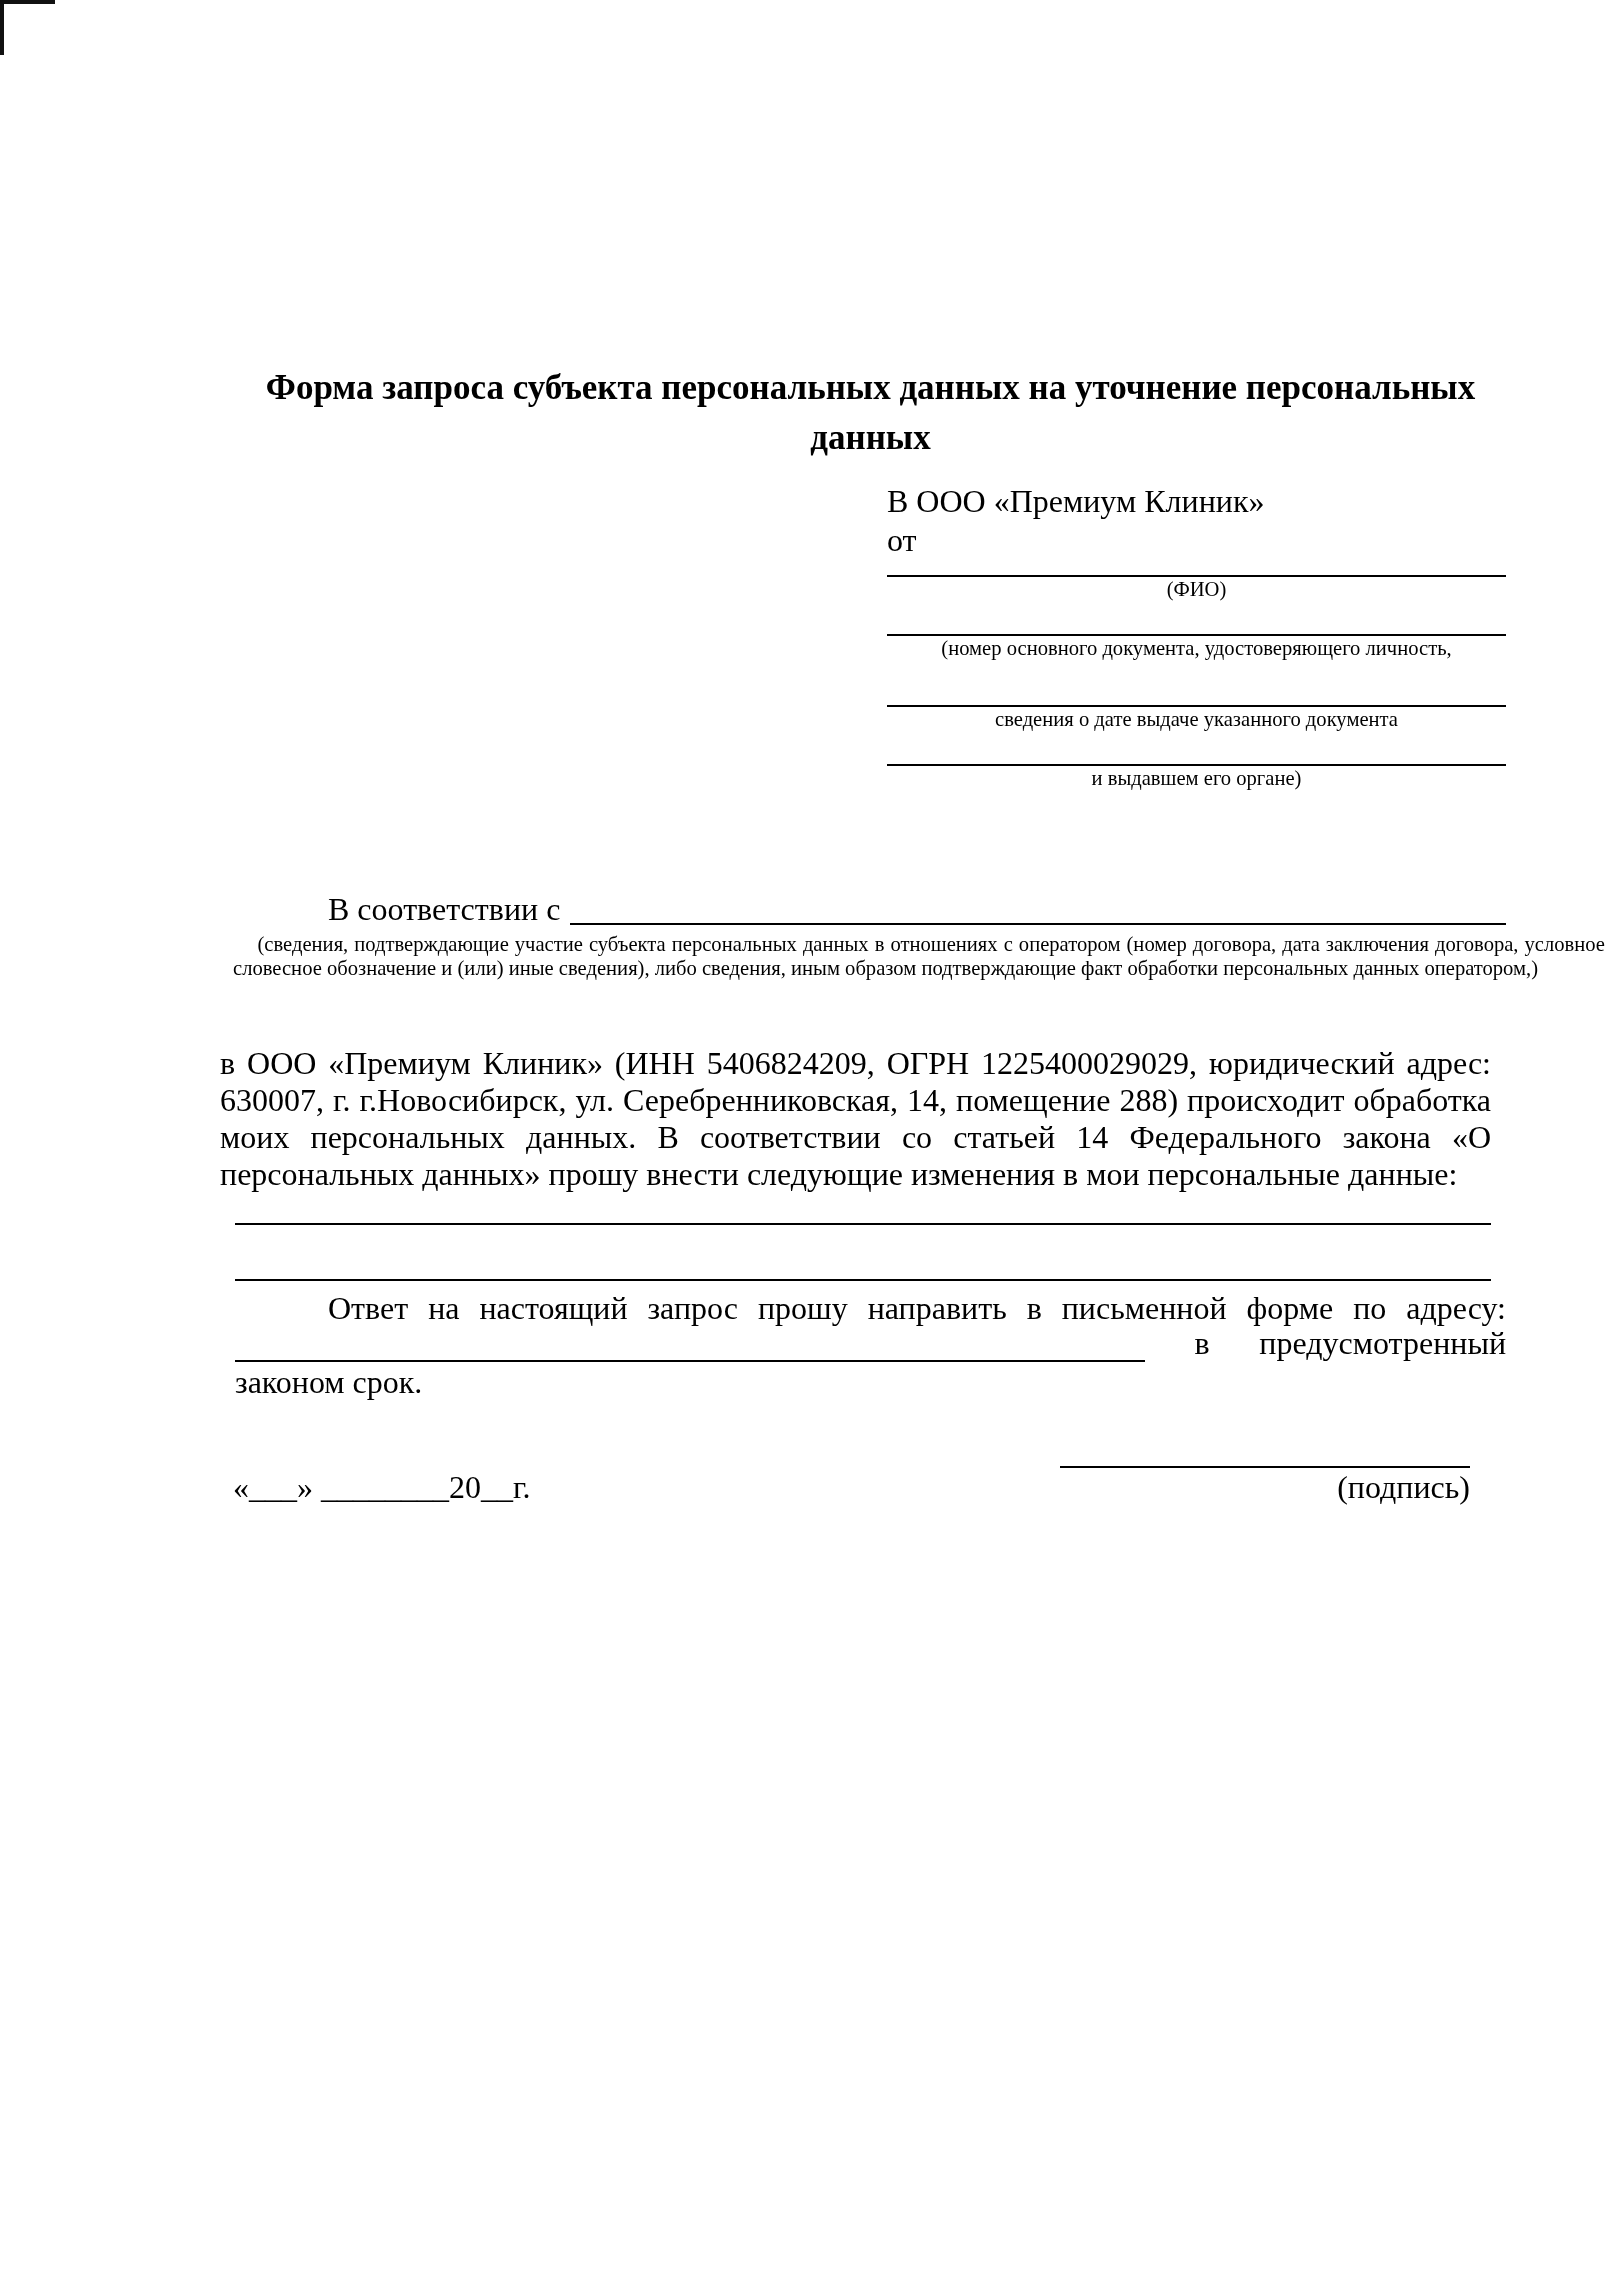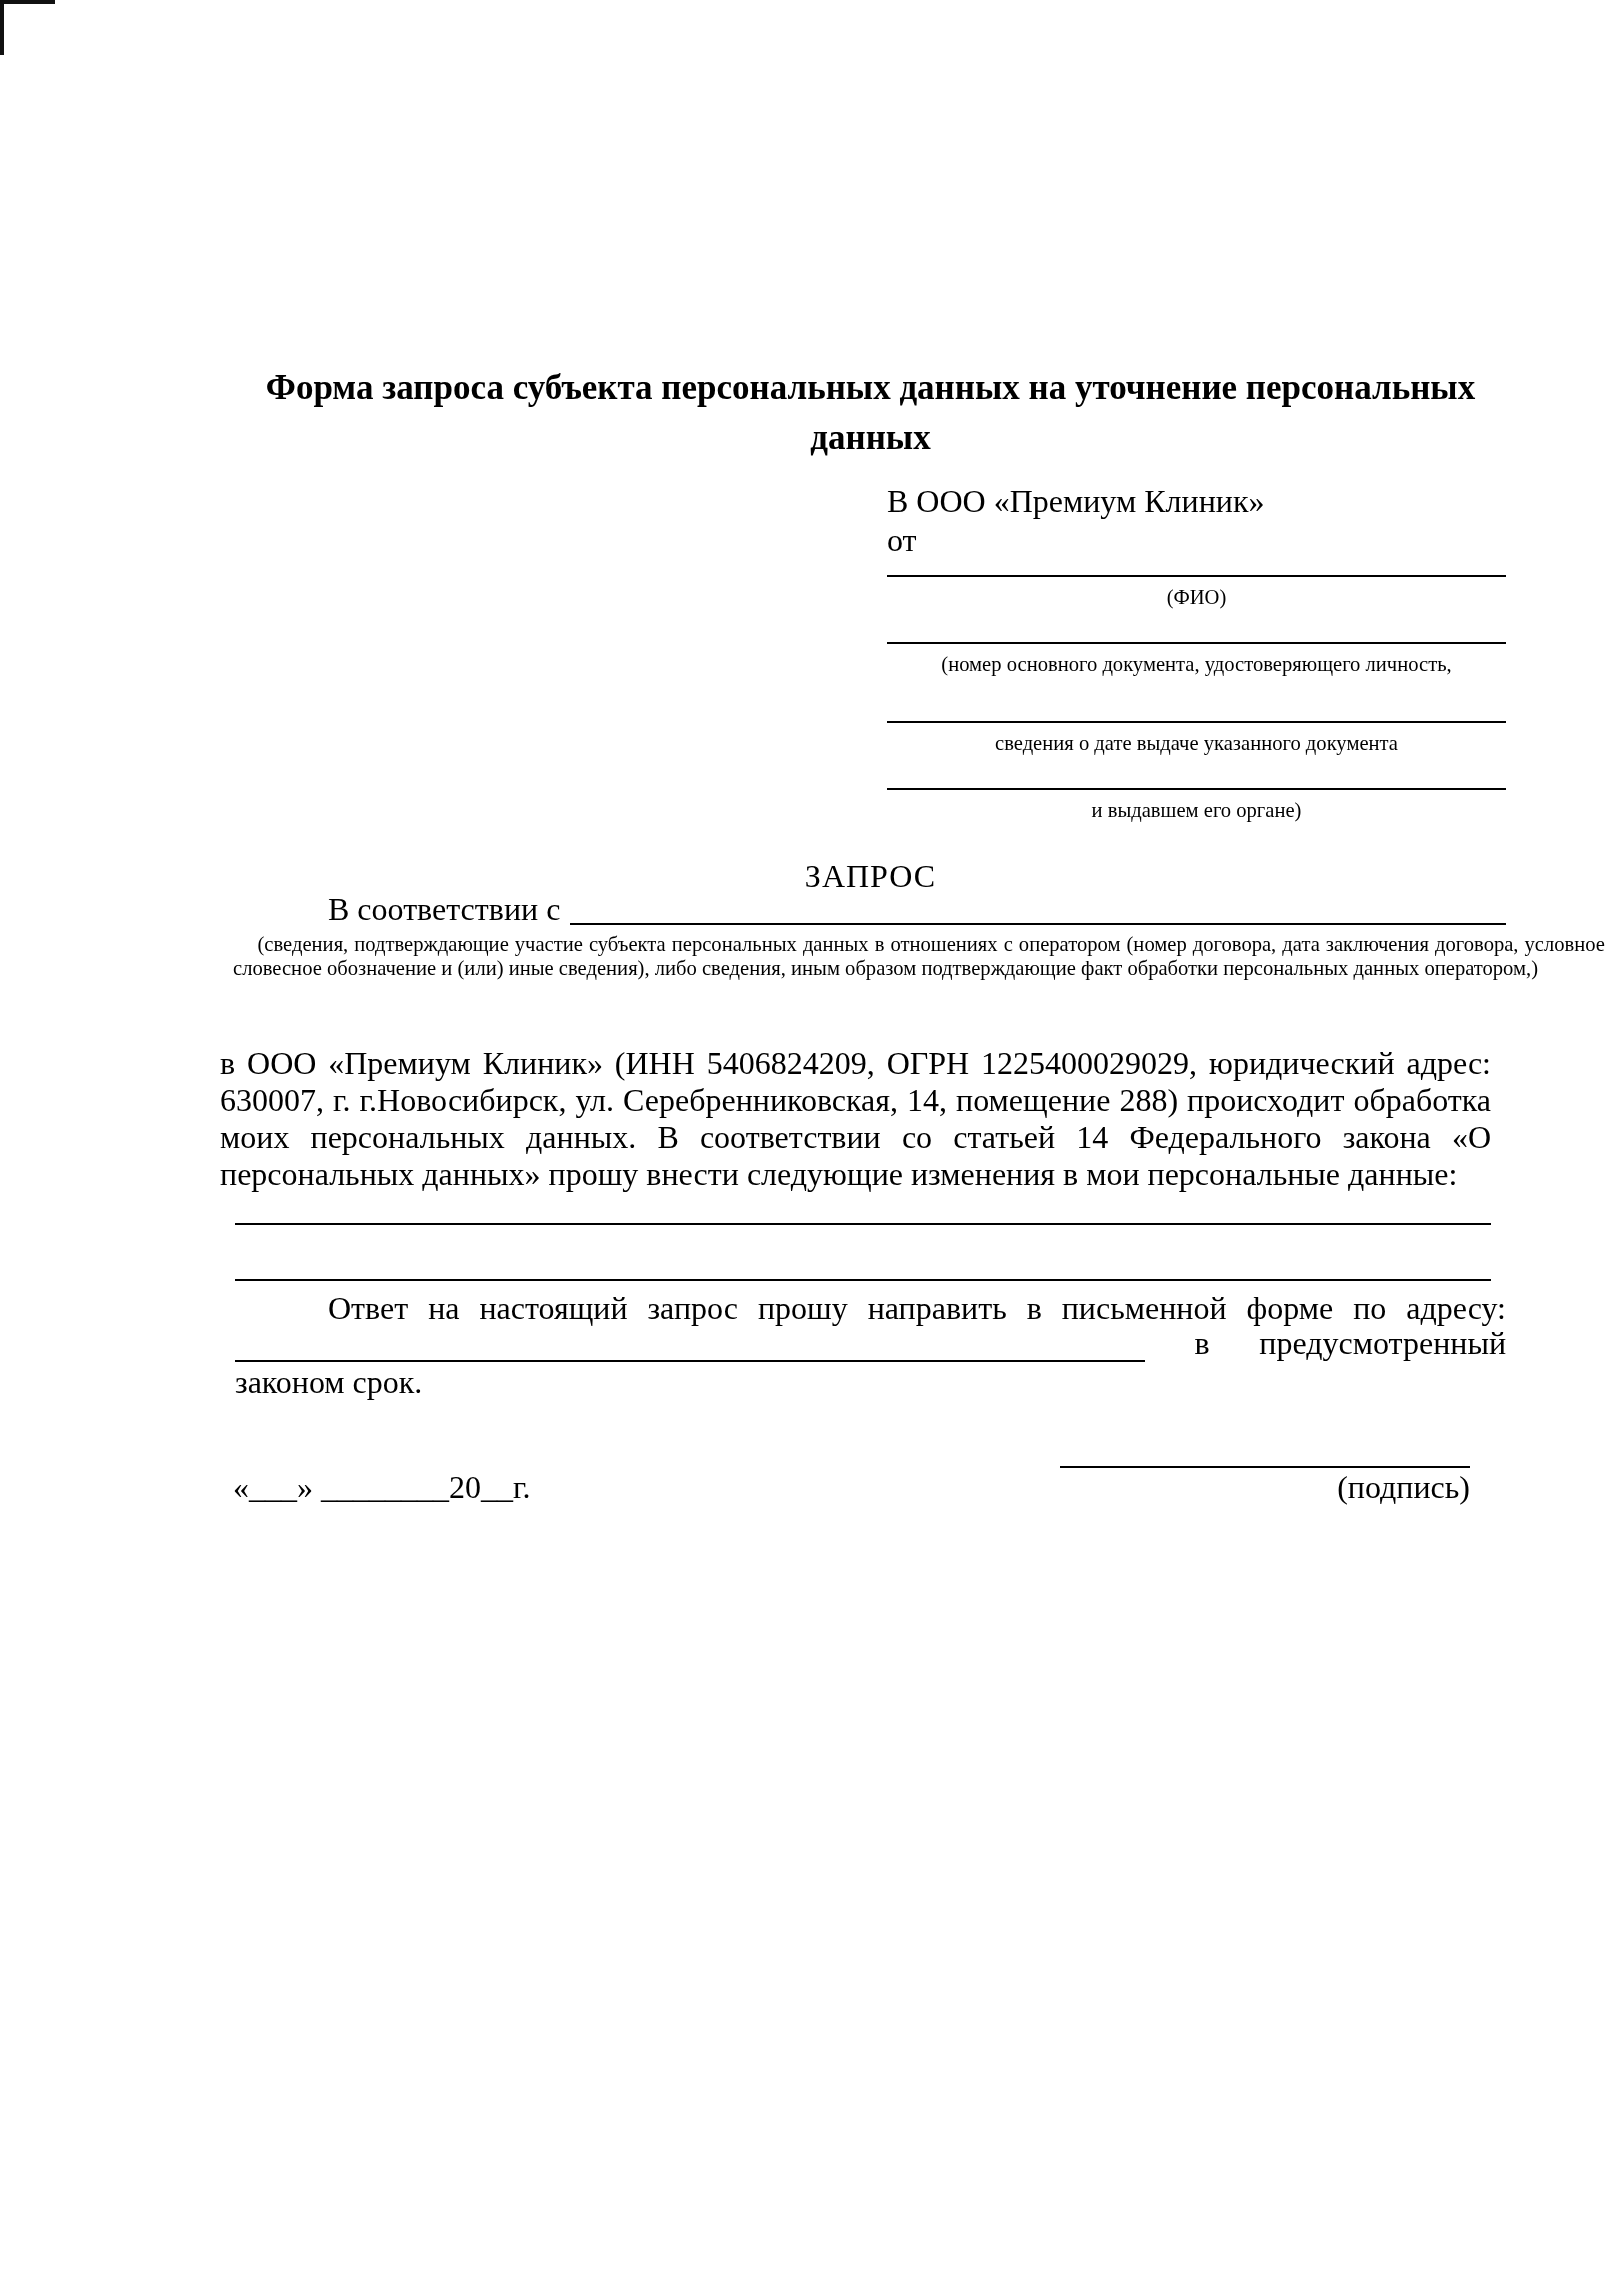--- a/index.html
+++ b/index.html
@@ -28,21 +28,21 @@
   .addressee {
     position: absolute; left: 887px; top: 482px; width: 619px;
     font-size: 32px; line-height: 39px;
   }
   .blank { border-bottom: 2.9px solid #000; }
   .addr-blank1 { height: 14.7px; }
   .addr-blank2 { height: 32px; }
   .addr-blank3 { height: 43px; }
   .addr-blank4 { height: 32px; }
   .addr-caption {
-    font-size: 20.6px; line-height: 25.5px; text-align: center; margin-top: 8px;
+    font-size: 20.6px; line-height: 25.5px; text-align: center;
   }
   .zapros-heading {
     position: absolute; left: 235px; top: 857px; width: 1271px;
     font-size: 32px; line-height: 39px; text-align: center; letter-spacing: 1px;
   }
   .intro-line {
     position: absolute; left: 235px; top: 890px; width: 1271px;
     display: flex; font-size: 32px; line-height: 39px;
   }
   .intro-prefix { white-space: nowrap; padding-left: 93px; }
@@ -102,21 +102,20 @@
     <div class="blank addr-blank2"></div>
     <div class="addr-caption">(номер основного документа, удостоверяющего личность,</div>
 
     <div class="blank addr-blank3"></div>
     <div class="addr-caption">сведения о дате выдаче указанного документа</div>
 
     <div class="blank addr-blank4"></div>
     <div class="addr-caption">и выдавшем его органе)</div>
   </div>
 
-  <div class="zapros-heading">ЗАПРОС</div>
 
   <div class="intro-line">
     <span class="intro-prefix">В соответствии с</span>
     <span class="intro-blank blank"></span>
   </div>
 
   <div class="note-par">(сведения, подтверждающие участие субъекта персональных данных в отношениях с оператором (номер договора, дата заключения договора, условное словесное обозначение и (или) иные сведения), либо сведения, иным образом подтверждающие факт обработки персональных данных оператором,)</div>
 
   <div class="body-par">в ООО «Премиум Клиник» (ИНН 5406824209, ОГРН 1225400029029, юридический адрес: 630007, г. г.Новосибирск, ул. Серебренниковская, 14, помещение 288) происходит обработка моих персональных данных. В соответствии со статьей 14 Федерального закона «О персональных данных» прошу внести следующие изменения в мои персональные данные:</div>
 

